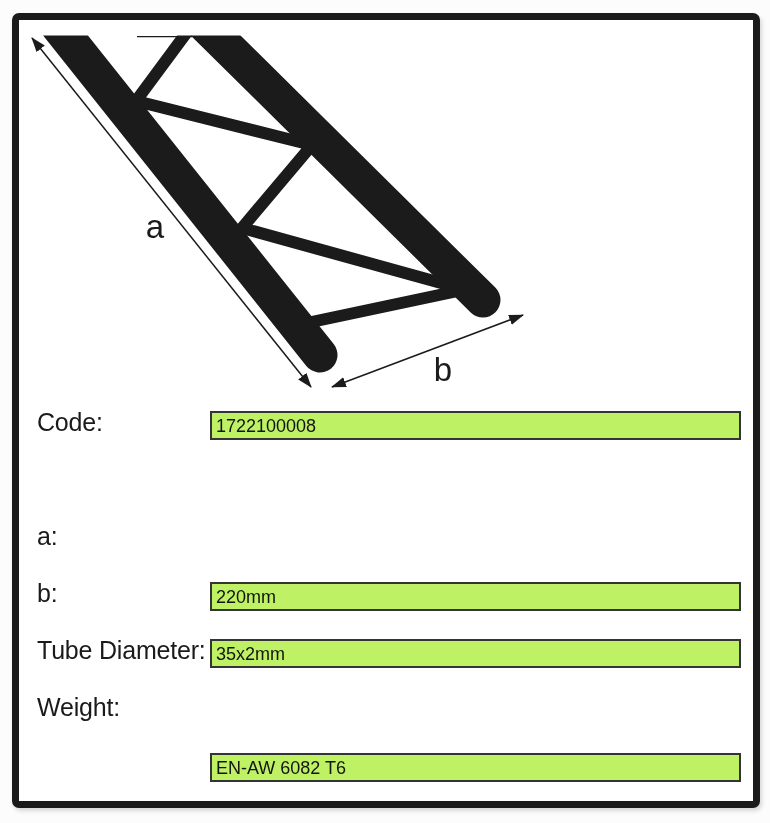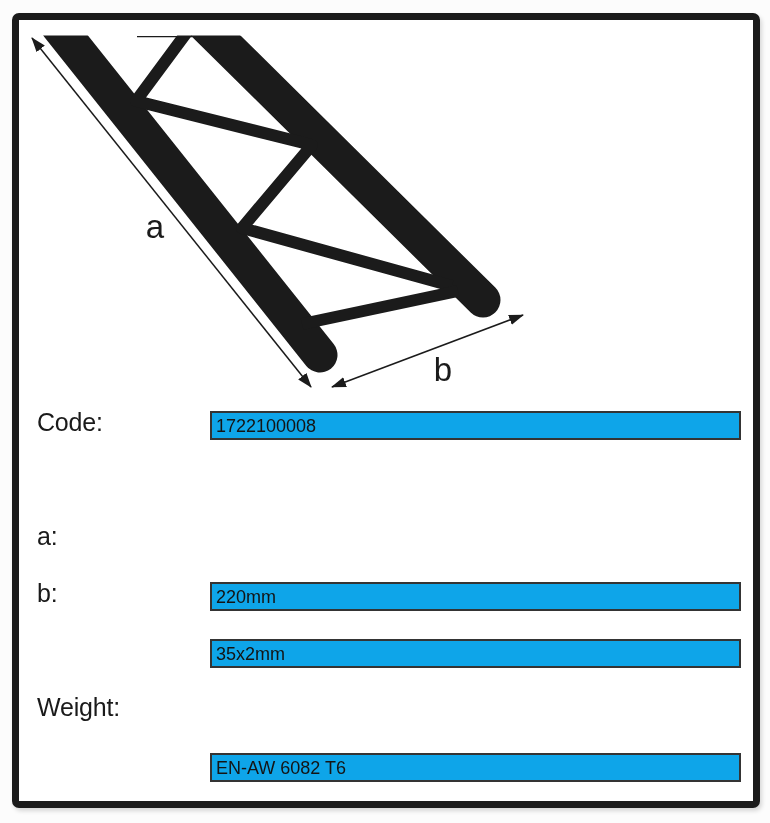--- a/index.html
+++ b/index.html
@@ -14,21 +14,21 @@
     background:#ffffff; box-shadow:2px 3px 4px rgba(0,0,0,0.15);
   }
   .diagram { position:absolute; left:0; top:0; }
   .row { position:absolute; left:4px; width:770px; height:29px; }
   .flabel {
     position:absolute; left:33px; top:-3px; height:29px; line-height:29px;
     font-size:25px; letter-spacing:-0.2px; color:#1a1a1a; white-space:nowrap;
   }
   .fbox {
     position:absolute; left:206px; top:0; width:531px; height:29px;
-    box-sizing:border-box; background:#0ea5e9; border:2px solid #343434;
+    box-sizing:border-box; background:#bef264; border:2px solid #343434;
     display:flex; align-items:center;
   }
   .fval { font-size:18px; color:#141414; padding:2px 0 0 4px; white-space:nowrap; }
   svg text { font-family:"Liberation Sans", sans-serif; }
 </style>
 </head>
 <body>
 
 <div class="page">
 
@@ -74,20 +74,21 @@
   </div>
 
   <div class="row" style="top:582px">
     <div class="flabel">b:</div>
     <div class="fbox">
       <span class="fval">220mm</span>
     </div>
   </div>
 
   <div class="row" style="top:639px">
+    <div class="flabel">Tube Diameter:</div>
     <div class="fbox">
       <span class="fval">35x2mm</span>
     </div>
   </div>
 
   <div class="row" style="top:696px">
     <div class="flabel">Weight:</div>
   </div>
 
   <div class="row" style="top:753px">

